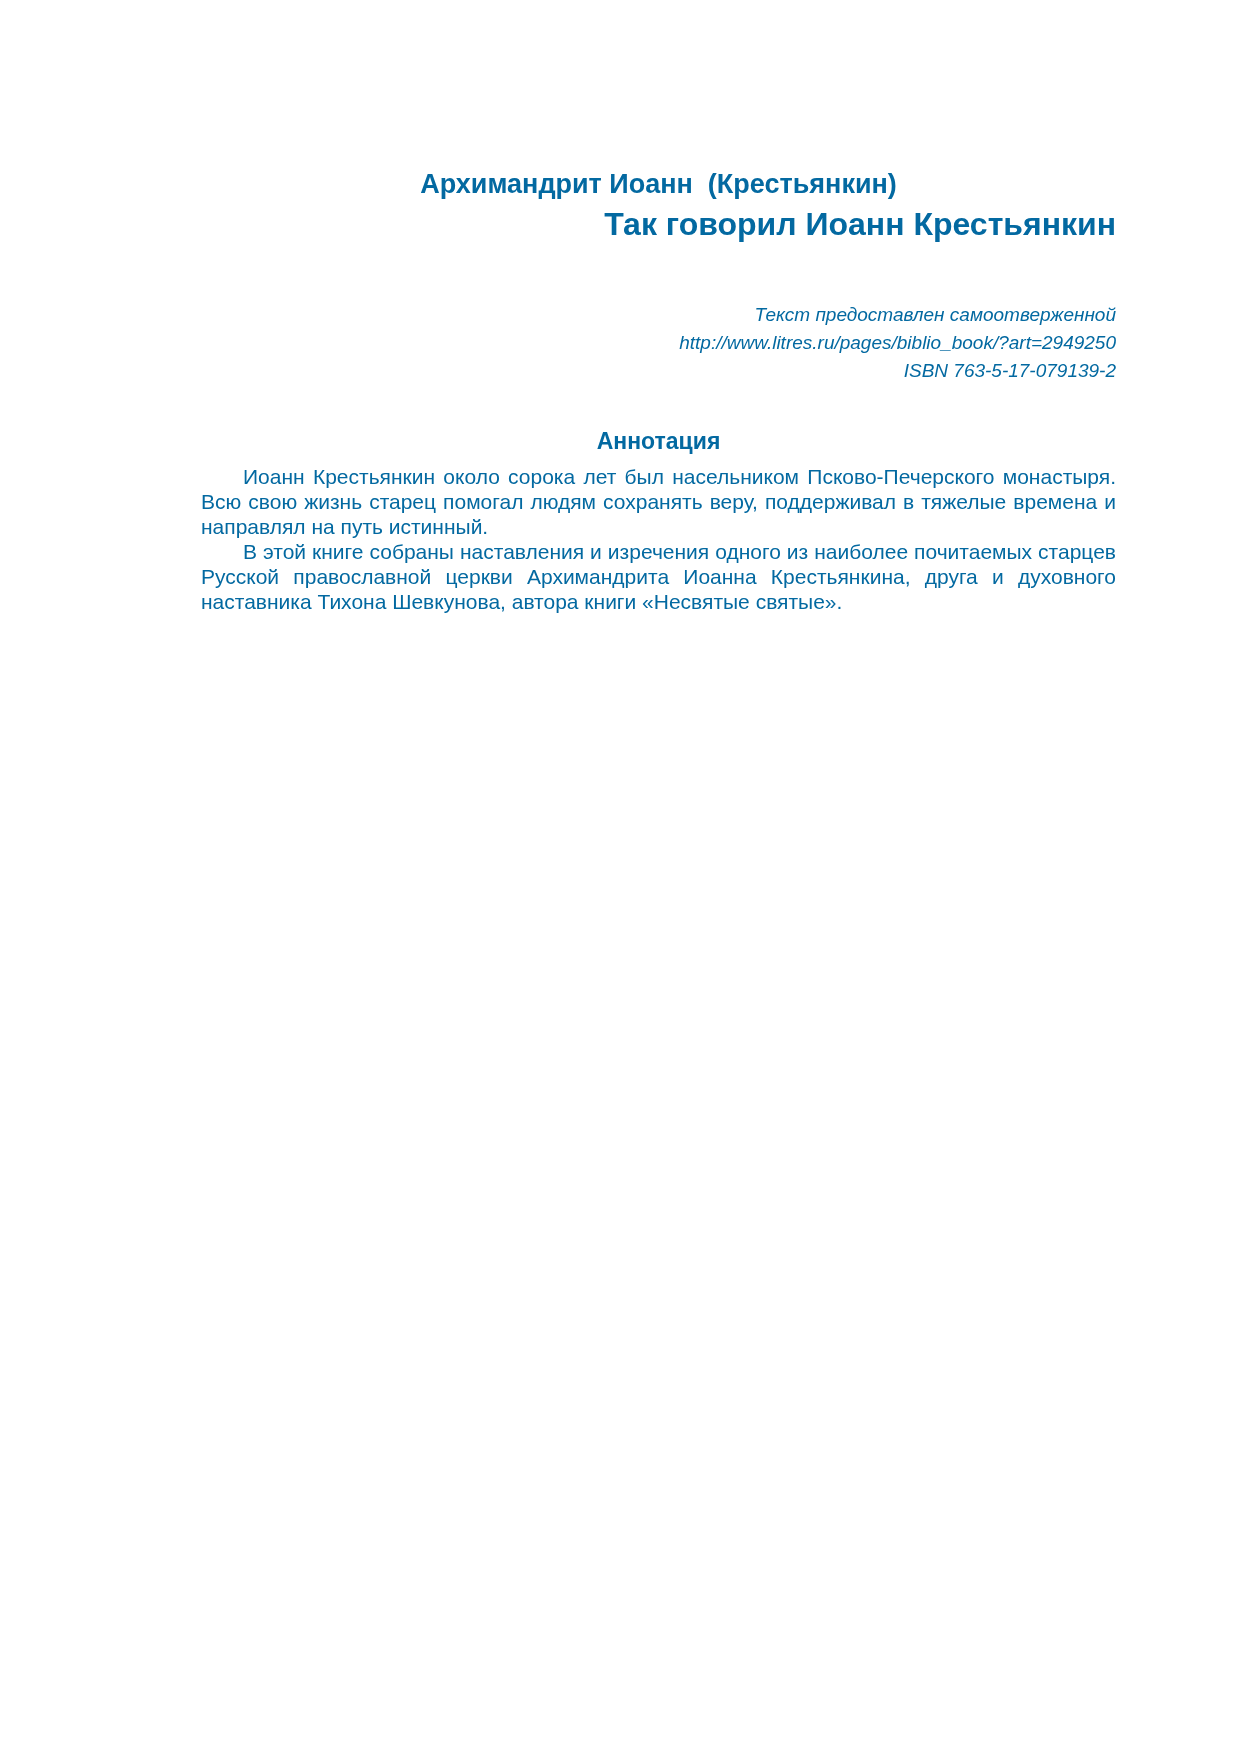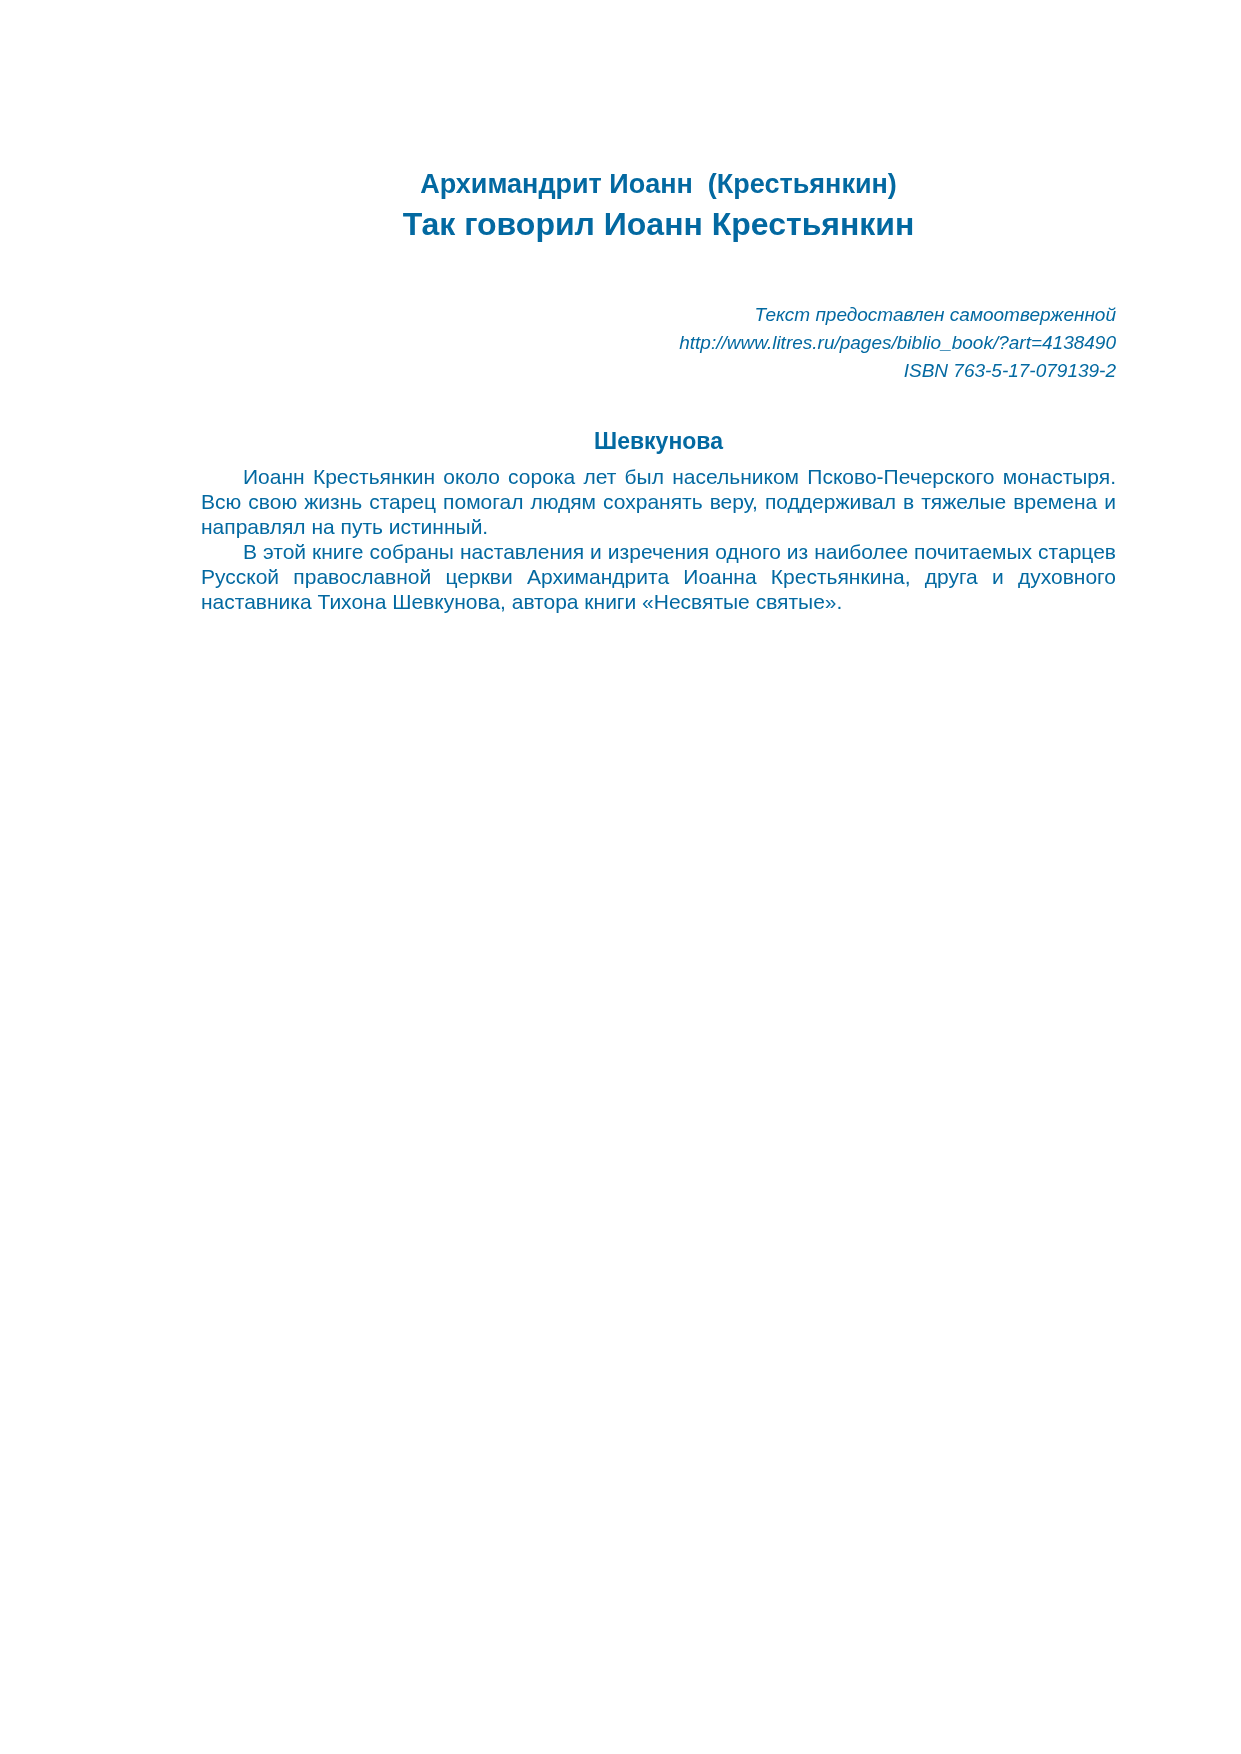--- a/index.html
+++ b/index.html
@@ -26,21 +26,21 @@
   .author-line {
     margin-top: 168px;
     text-align: center;
     font-weight: bold;
     font-size: 27px;
     line-height: 32px;
     white-space: pre-wrap;
   }
   .book-title {
     margin-top: 5px;
-    text-align: center;
+    text-align: right;
     font-weight: bold;
     font-size: 32px;
     line-height: 38px;
   }
   .credits {
     margin-top: 58px;
     text-align: right;
     font-style: italic;
     font-size: 19px;
     line-height: 28px;
@@ -68,25 +68,25 @@
 
 <div class="page">
   <div class="content">
 
     <div class="author-line">Архимандрит Иоанн&nbsp; (Крестьянкин)</div>
 
     <div class="book-title">Так говорил Иоанн Крестьянкин</div>
 
     <div class="credits">
       <div>Текст предоставлен самоотверженной</div>
-      <div>http://www.litres.ru/pages/biblio_book/?art=4138490</div>
+      <div>http://www.litres.ru/pages/biblio_book/?art=2949250</div>
       <div>ISBN 763-5-17-079139-2</div>
     </div>
 
-    <div class="annotation-heading">Шевкунова</div>
+    <div class="annotation-heading">Аннотация</div>
 
     <div class="annotation-body">
       <p>Иоанн Крестьянкин около сорока лет был насельником Псково-Печерского монастыря. Всю свою жизнь старец помогал людям сохранять веру, поддерживал в тяжелые времена и направлял на путь истинный.</p>
       <p>В этой книге собраны наставления и изречения одного из наиболее почитаемых старцев Русской православной церкви Архимандрита Иоанна Крестьянкина, друга и духовного наставника Тихона Шевкунова, автора книги «Несвятые святые».</p>
     </div>
 
   </div>
 </div>
 
 </body></html>

